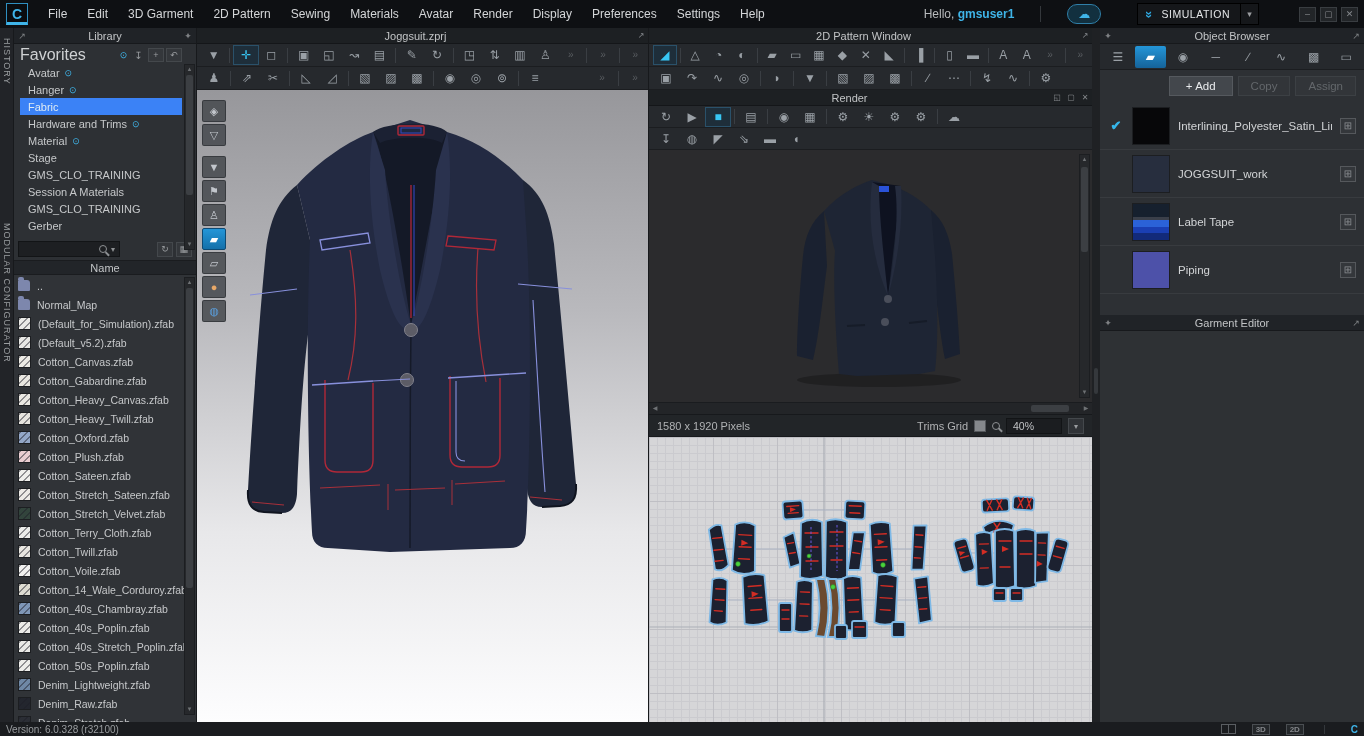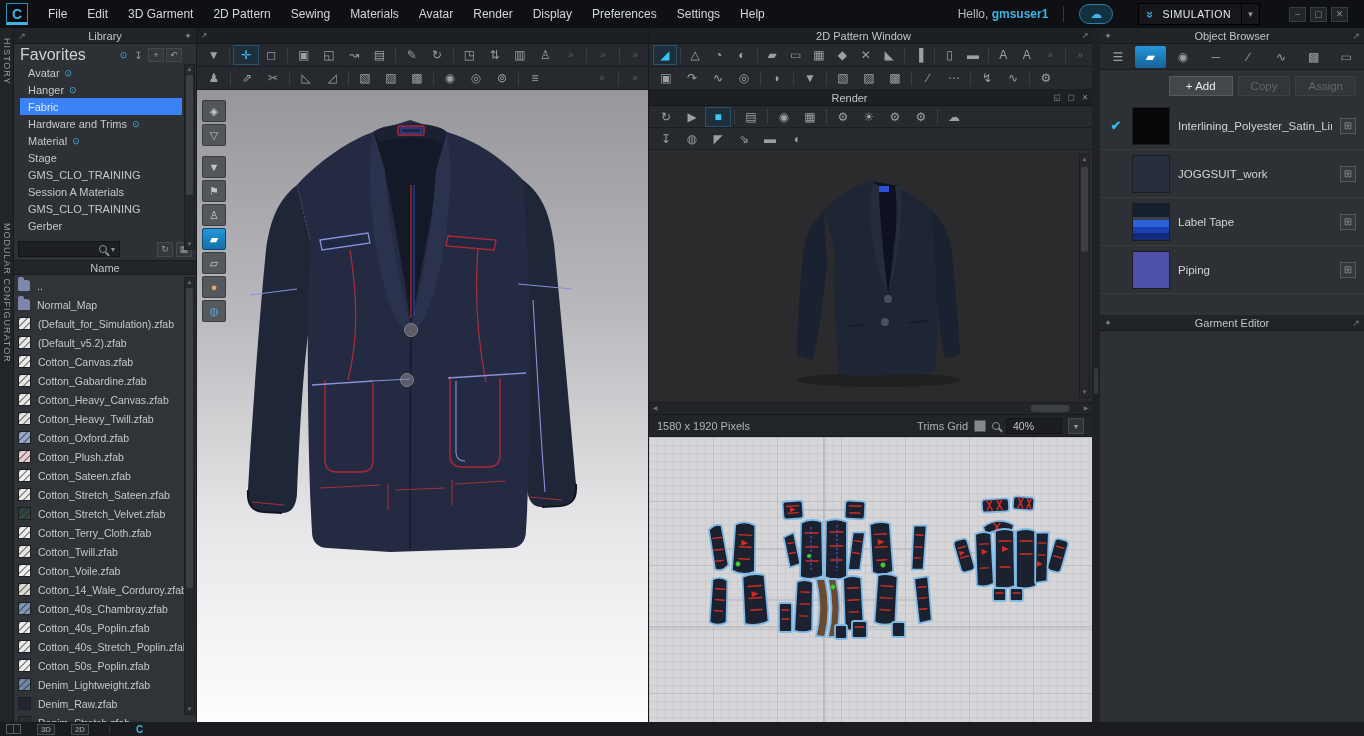--- a/index.html
+++ b/index.html
@@ -5,21 +5,21 @@
   *{margin:0;padding:0;box-sizing:border-box;-webkit-user-select:none}
   html,body{background:#000}
   #app{position:relative;width:1364px;height:736px;overflow:hidden;background:#1b1d20;
        font-family:"Liberation Sans",sans-serif;color:#c6c8ca;font-size:11px}
 
   
   .menubar{position:absolute;left:0;top:0;width:1364px;height:28px;background:#0e1013;display:flex;align-items:center;z-index:9}
   .logo{width:22px;height:22px;margin:0 10px 0 6px;border:1px solid #2f8fc0;background:#0a0c0f;color:#3fb4e8;
         font-weight:bold;font-size:14px;text-align:center;line-height:20px;border-bottom:3px solid #3fb4e8}
   .mitem{padding:0 10px;font-size:12px;color:#d4d6d8;line-height:28px;cursor:default}
-  .mright{margin-left:auto;display:flex;align-items:center;gap:15px;padding-right:16px}
+  .mright{margin-left:auto;display:flex;align-items:center;gap:26px;padding-right:6px}
   .hello{font-size:12px;color:#b9bbbd}
   .uname{font-size:12px;color:#3fb4e8;font-weight:bold}
   .mdiv{width:1px;height:16px;background:#34383c}
   .cloudbtn{width:34px;height:20px;border:1px solid #2f7fa8;border-radius:10px;background:#12303f;color:#3fb4e8;
             font-size:12px;text-align:center;line-height:18px}
   .simbox{display:flex;align-items:center;height:22px;background:#15171a;border:1px solid #000;margin-left:10px}
   .simchev{color:#2fa8e0;font-size:13px;font-weight:bold;transform:rotate(90deg);padding:0 2px;margin-left:6px}
   .simlabel{font-size:10.5px;font-weight:normal;color:#e4e6e8;letter-spacing:.5px;padding:0 10px 0 6px}
   .simcaret{width:18px;height:22px;border-left:1px solid #000;color:#9a9da0;text-align:center;line-height:22px;font-size:9px}
   .wctrls{display:flex;gap:4px;margin-left:14px}
@@ -354,20 +354,21 @@
       <div class="vscroll filescroll">
         <span class="arr up">▲</span>
         <div class="thumb" style="top:10px;height:300px"></div>
         <span class="arr dn">▼</span>
       </div>
     </div>
   </div>
 
   <div class="vp3d">
     <div class="rtitle">
+      <span class="ptitle">Joggsuit.zprj</span>
       <span class="rctrl">↗</span>
     </div>
     <div class="toolrow">
         <div class="tbtn">▼</div>
         <div class="tsep"></div>
         <div class="tbtn tactive">✛</div>
         <div class="tbtn">◻</div>
         <div class="tsep"></div>
         <div class="tbtn">▣</div>
         <div class="tbtn">◱</div>
@@ -793,20 +794,21 @@
     <div class="obgap"></div>
     <div class="phead">
       <span class="cornerico">✦</span>
       <span class="ptitle">Garment Editor</span>
       <span class="cornerico">↗</span>
     </div>
     <div class="pebody"></div>
   </div>
 
   <div class="statusbar">
+    <span class="version">Version: 6.0.328 (r32100)</span>
     <span class="sbico">
       <span class="splitico">
           <i></i>
           <i style="border:none"></i>
         </span>
       <span class="sbbtn">3D</span>
       <span class="sbbtn">2D</span>
       <span class="sbdiv"></span>
       <span class="sblogo">C</span>
     </span>

